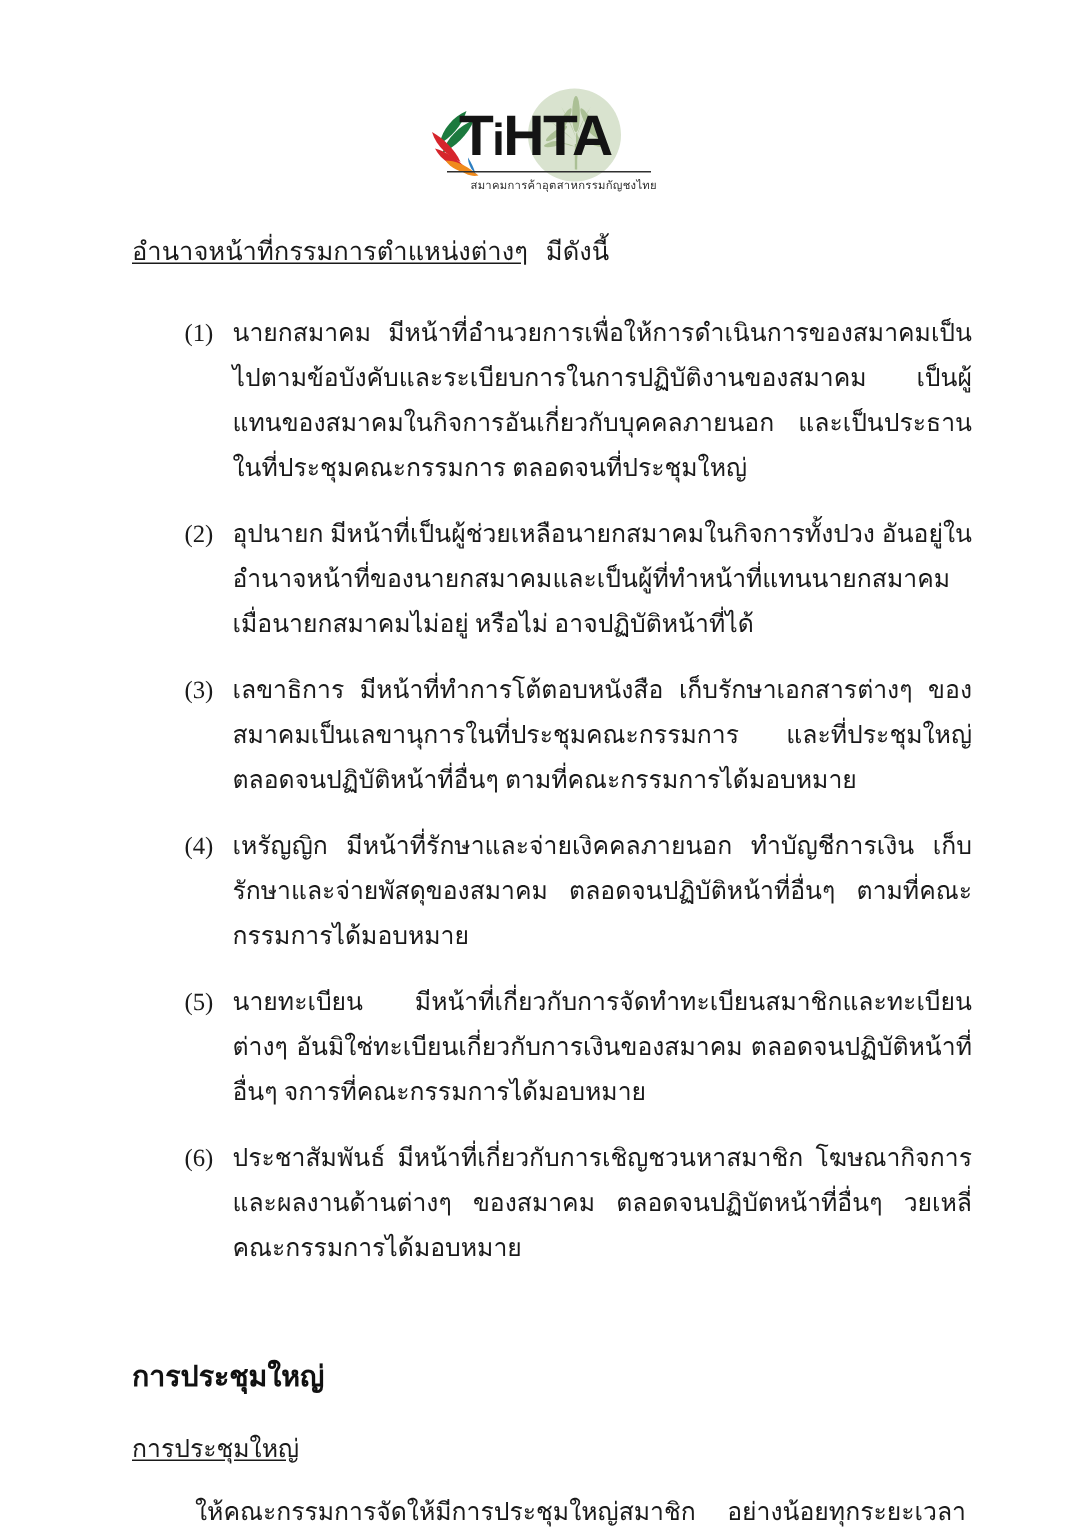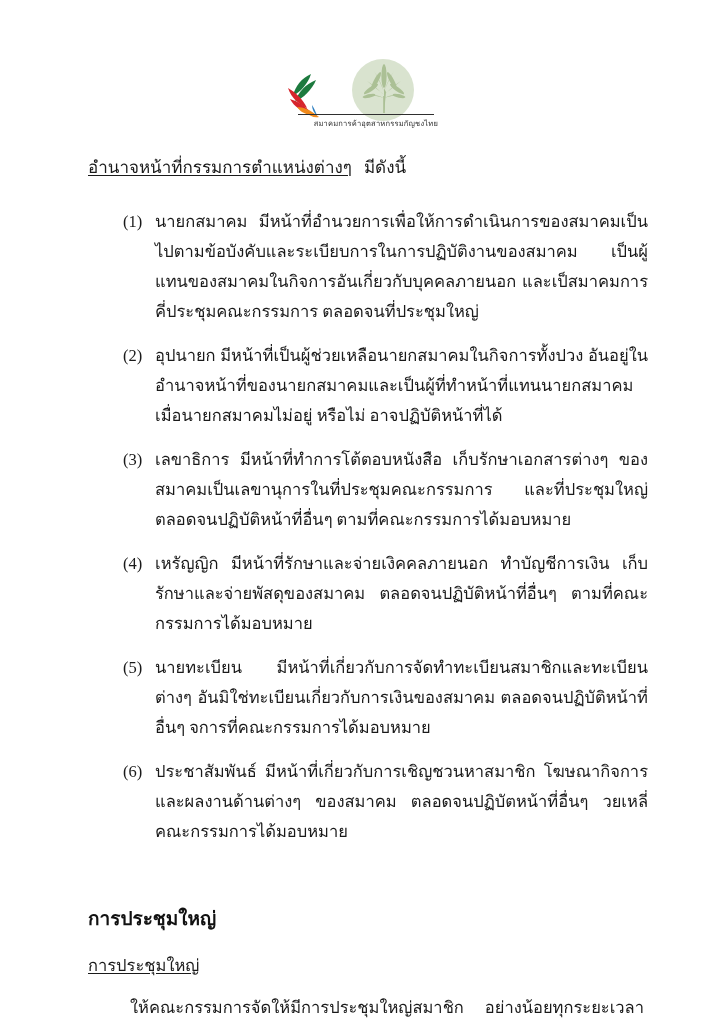--- a/index.html
+++ b/index.html
@@ -214,38 +214,39 @@
       <svg class="logo-petals" viewBox="0 0 44 46">
         <path d="M25 2 C16 6 9 14 7 24 C14 20 22 12 25 2 Z" fill="#1c7a3e"></path>
         <path d="M30 8 C20 12 12 20 9 30 C17 26 26 18 30 8 Z" fill="#1c7a3e"></path>
         <path d="M2 16 C9 20 17 27 21 36 C14 33 5 26 2 16 Z" fill="#d6252c"></path>
         <path d="M4 27 C11 29 20 34 25 41 C17 40 8 35 4 27 Z" fill="#d6252c"></path>
         <path d="M11 35 C17 35 25 38 30 43 C23 44 15 41 11 35 Z" fill="#f08a1c"></path>
         <path d="M20 40 C25 40 30 42 33 45 C28 46 23 44 20 40 Z" fill="#f08a1c"></path>
         <path d="M26 33 C28 36 30 40 31 44 C28 41 26 37 26 33 Z" fill="#2e7fc1"></path>
       </svg>
 
+      <div class="logo-word">T<span class="lower">i</span>HTA</div>
 
       <div class="logo-rule"></div>
 
       <div class="logo-tagline">สมาคมการค้าอุตสาหกรรมกัญชงไทย</div>
     </div>
   </div>
 
   <div class="content">
 
     <div class="section-heading-underlined">
       <span class="u">อำนาจหน้าที่กรรมการตำแหน่งต่างๆ</span><span class="tail">มีดังนี้</span>
     </div>
 
     <div class="duties-wrap">
       <ol class="duties">
         <li>
           <span class="marker">(1)</span>
-          <span class="body">นายกสมาคม มีหน้าที่อำนวยการเพื่อให้การดำเนินการของสมาคมเป็นไปตามข้อบังคับและระเบียบการในการปฏิบัติงานของสมาคม   เป็นผู้แทนของสมาคมในกิจการอันเกี่ยวกับบุคคลภายนอก และเป็สมาคมการคี่ประชุมคณะกรรมการ ตลอดจนที่ประชุมใหญ่</span>
+          <span class="body">นายกสมาคม มีหน้าที่อำนวยการเพื่อให้การดำเนินการของสมาคมเป็นไปตามข้อบังคับและระเบียบการในการปฏิบัติงานของสมาคม   เป็นผู้แทนของสมาคมในกิจการอันเกี่ยวกับบุคคลภายนอก และเป็นประธานในที่ประชุมคณะกรรมการ ตลอดจนที่ประชุมใหญ่</span>
         </li>
         <li>
           <span class="marker">(2)</span>
           <span class="body">อุปนายก มีหน้าที่เป็นผู้ช่วยเหลือนายกสมาคมในกิจการทั้งปวง อันอยู่ในอำนาจหน้าที่ของนายกสมาคมและเป็นผู้ที่ทำหน้าที่แทนนายกสมาคม เมื่อนายกสมาคมไม่อยู่  หรือไม่ อาจปฏิบัติหน้าที่ได้</span>
         </li>
         <li>
           <span class="marker">(3)</span>
           <span class="body">เลขาธิการ มีหน้าที่ทำการโต้ตอบหนังสือ  เก็บรักษาเอกสารต่างๆ ของสมาคมเป็นเลขานุการในที่ประชุมคณะกรรมการ และที่ประชุมใหญ่  ตลอดจนปฏิบัติหน้าที่อื่นๆ ตามที่คณะกรรมการได้มอบหมาย</span>
         </li>
         <li>

